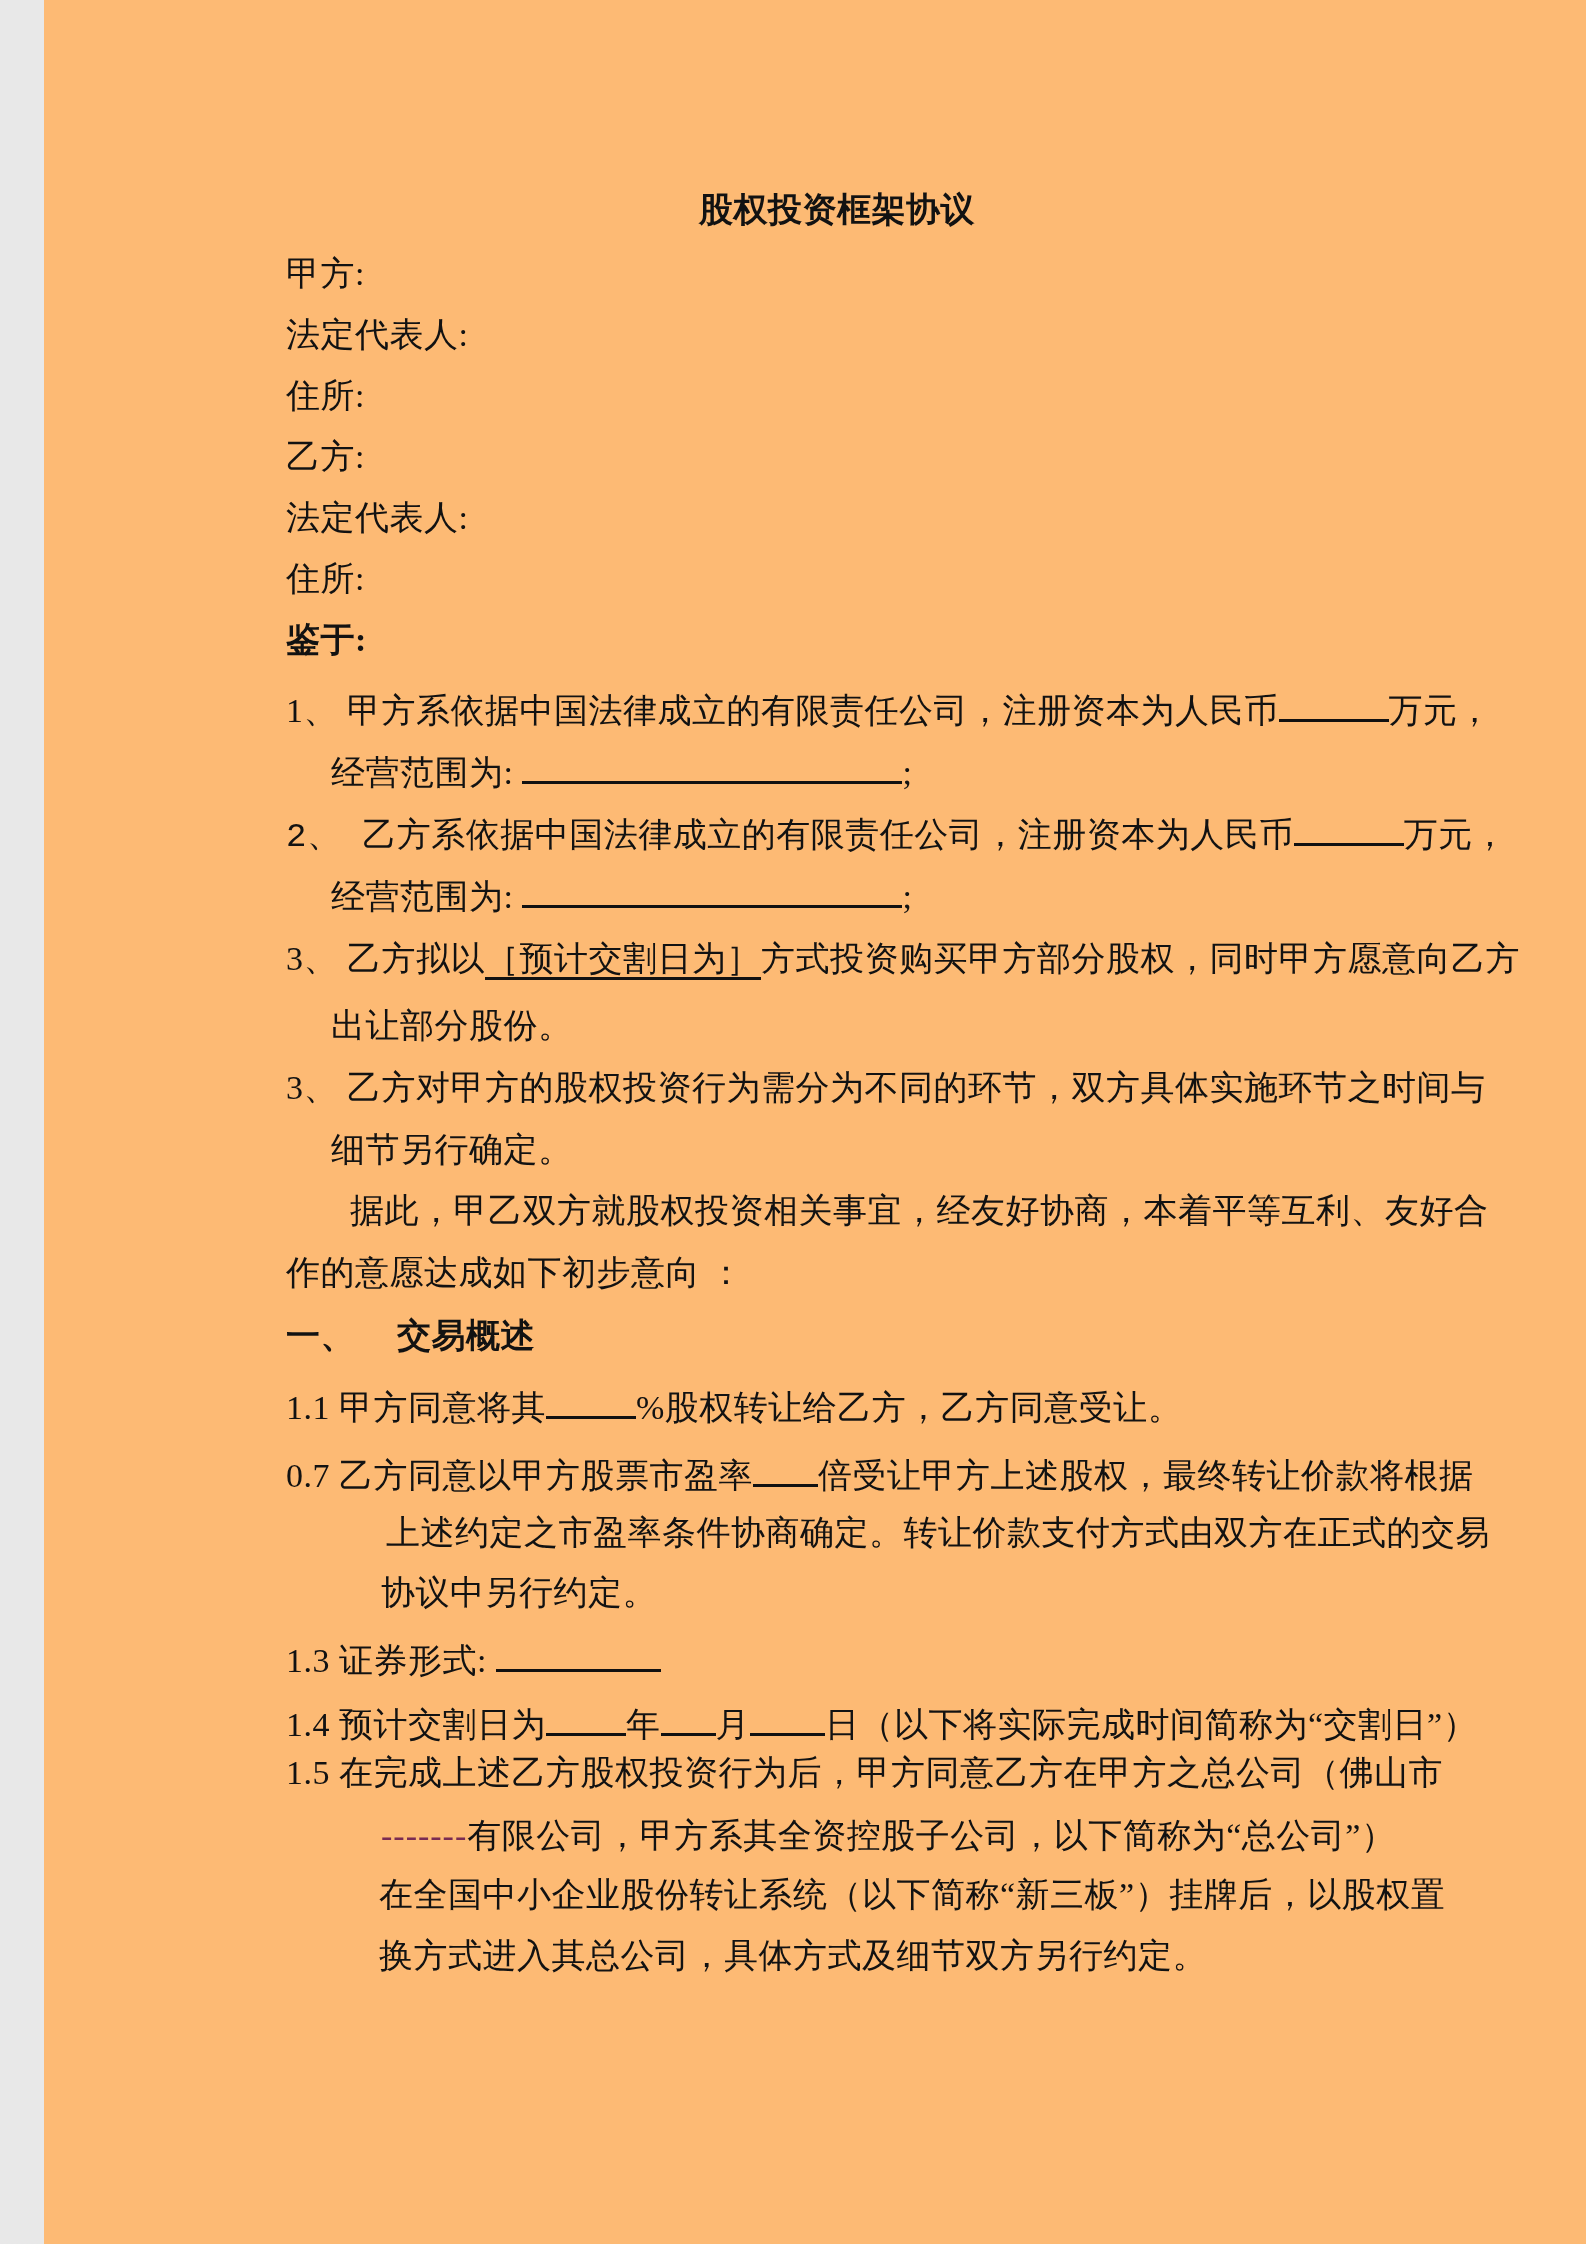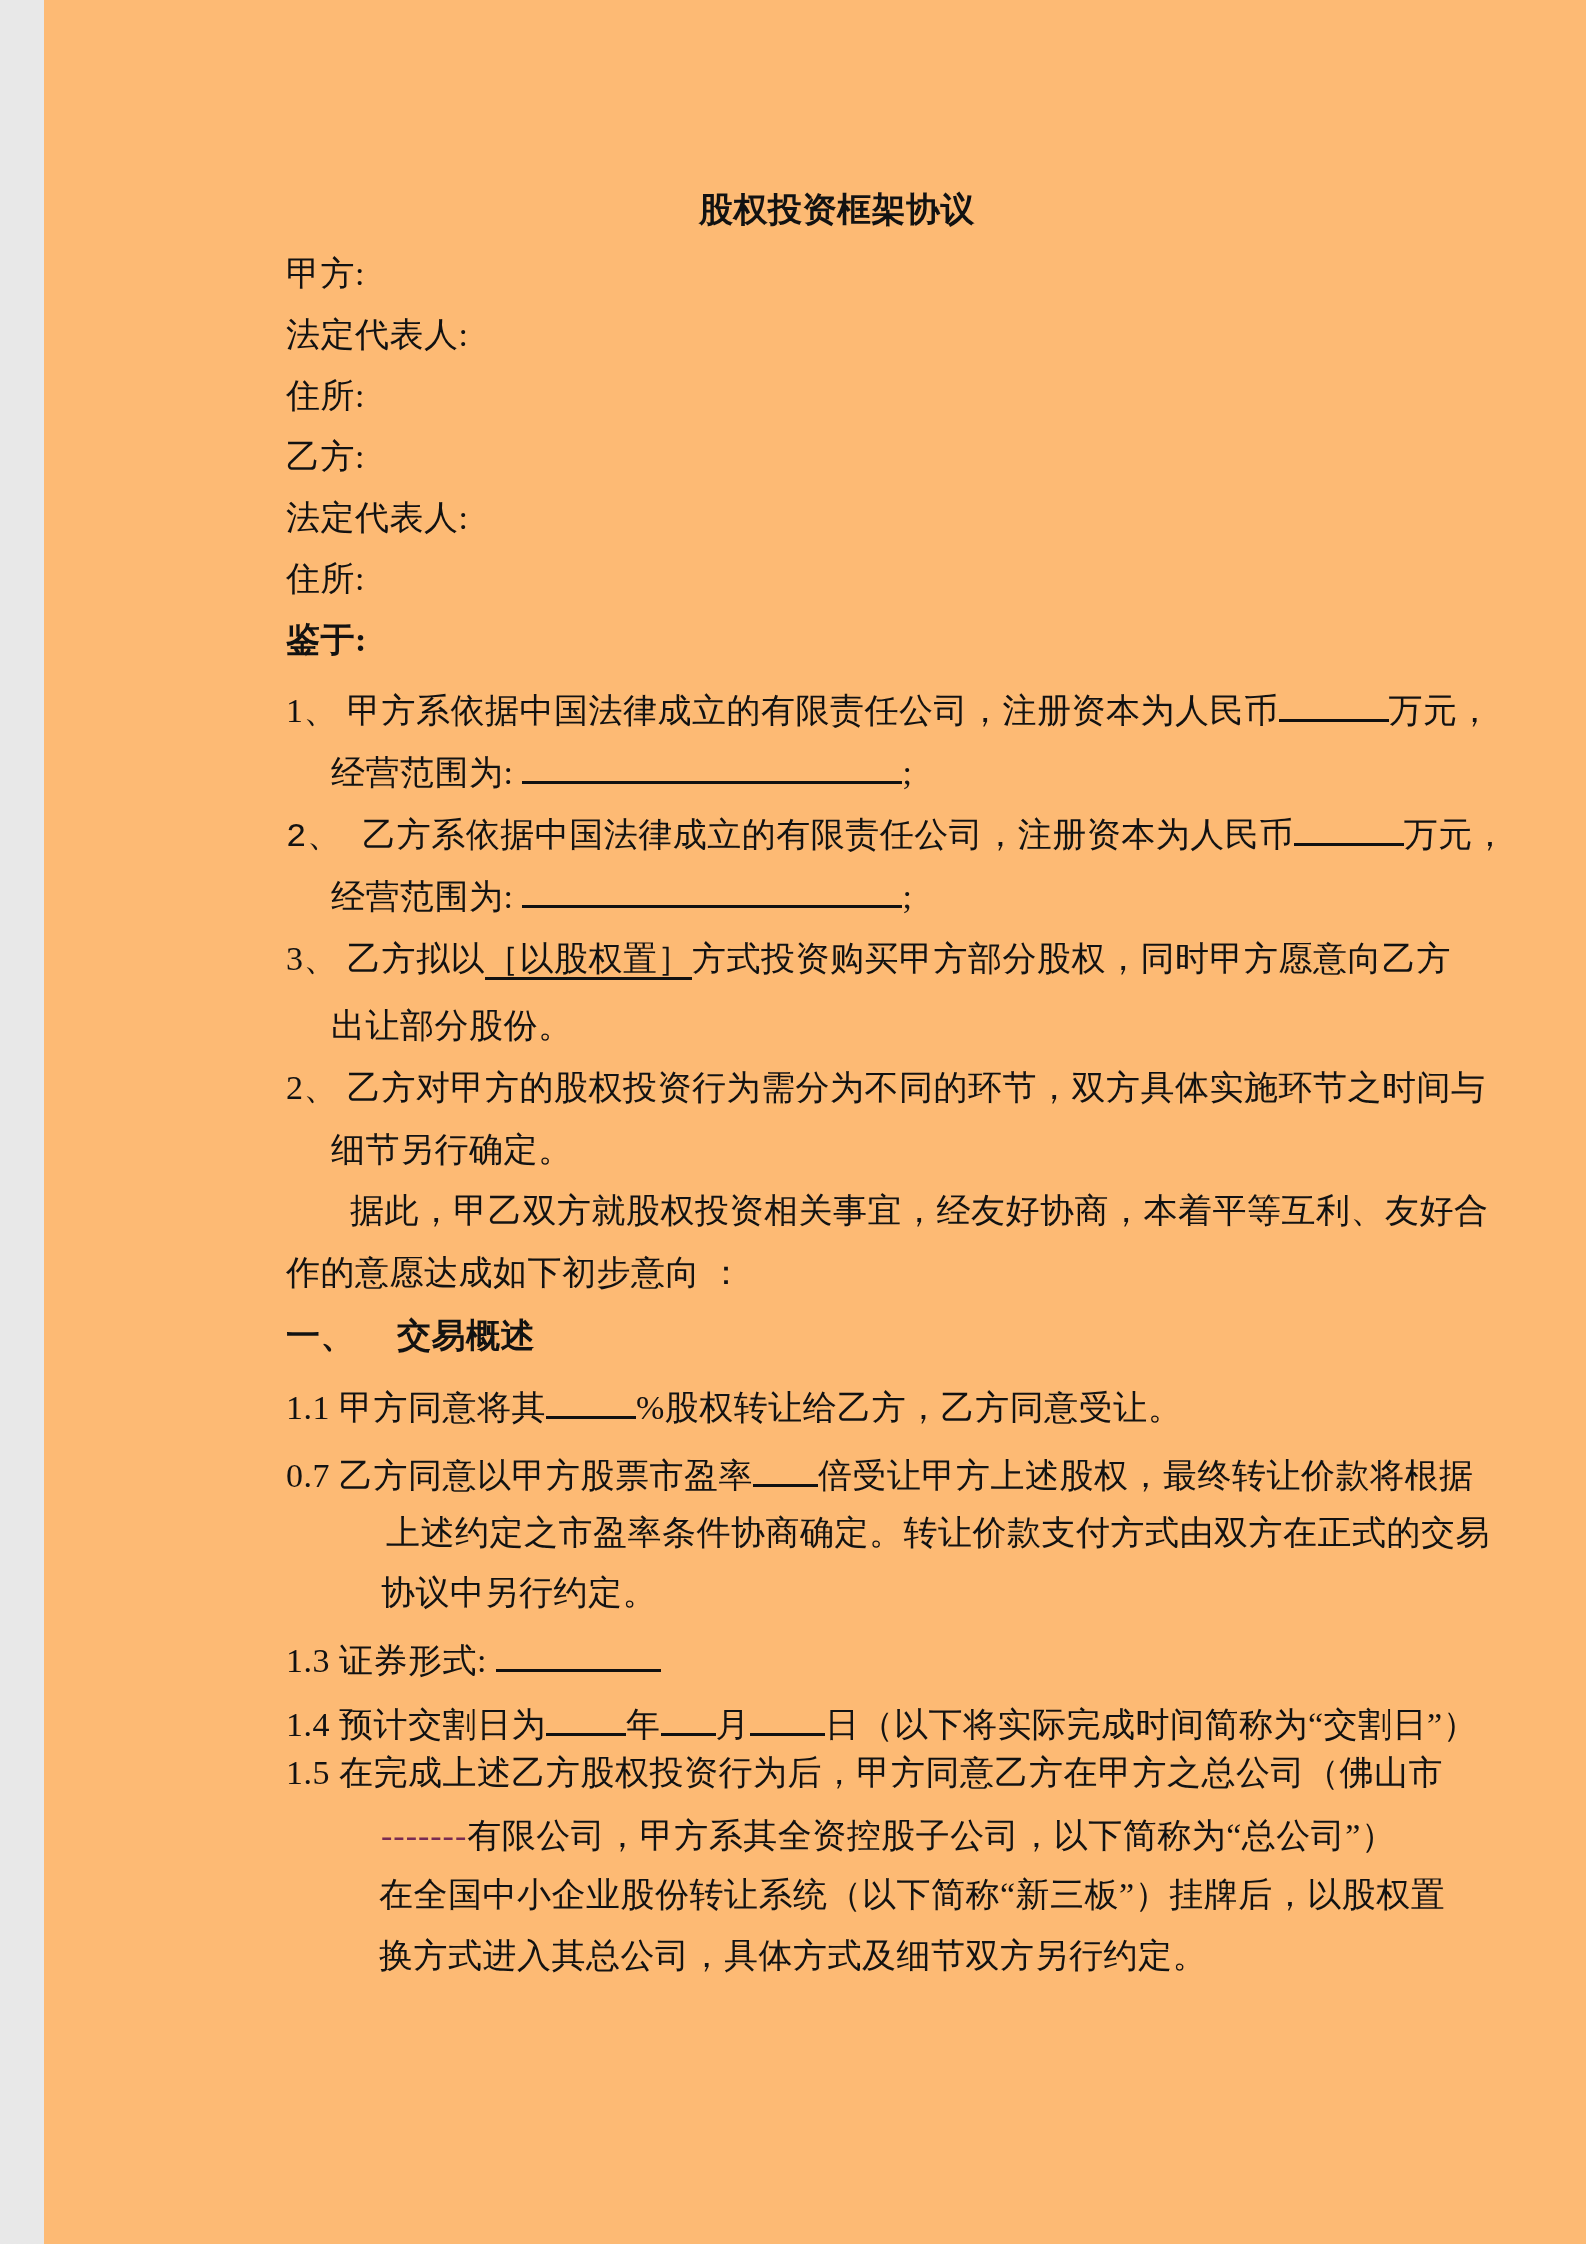--- a/index.html
+++ b/index.html
@@ -46,23 +46,23 @@
     <div class="line" style="top: 313px; left: 242px;"><span class="run">法定代表人:</span></div>
     <div class="line" style="top: 374px; left: 242px;"><span class="run">住所:</span></div>
     <div class="line" style="top: 435px; left: 242px;"><span class="run">乙方:</span></div>
     <div class="line" style="top: 496px; left: 242px;"><span class="run">法定代表人:</span></div>
     <div class="line" style="top: 557px; left: 242px;"><span class="run">住所:</span></div>
     <div class="line bold" style="top: 618px; left: 242px; font-family: Liberation Serif, serif;"><span class="run">鉴于:</span></div>
     <div class="line" style="top: 689px; left: 242px;"><span class="run">1、 甲方系依据中国法律成立的有限责任公司，注册资本为人民币</span><span class="blank" style="width: 110px; border-bottom-color: rgb(17, 17, 17);"></span><span class="run">万元，</span></div>
     <div class="line" style="top: 751px; left: 287px;"><span class="run">经营范围为: </span><span class="blank" style="width: 380px; border-bottom-color: rgb(17, 17, 17);"></span><span class="run">;</span></div>
     <div class="line" style="top: 813px; left: 242px; font-family: Liberation Mono, monospace;"><span class="run">2、 乙方系依据中国法律成立的有限责任公司，注册资本为人民币</span><span class="blank" style="width: 110px; border-bottom-color: rgb(17, 17, 17);"></span><span class="run">万元，</span></div>
     <div class="line" style="top: 875px; left: 287px;"><span class="run">经营范围为: </span><span class="blank" style="width: 380px; border-bottom-color: rgb(17, 17, 17);"></span><span class="run">;</span></div>
-    <div class="line" style="top: 937px; left: 242px;"><span class="run">3、 乙方拟以</span><span class="run underlined">［以股权置］</span><span class="run">方式投资购买甲方部分股权，同时甲方愿意向乙方</span></div>
+    <div class="line" style="top: 937px; left: 242px;"><span class="run">3、 乙方拟以</span><span class="run underlined">［预计交割日为］</span><span class="run">方式投资购买甲方部分股权，同时甲方愿意向乙方</span></div>
     <div class="line" style="top: 1004px; left: 287px;"><span class="run">出让部分股份。</span></div>
-    <div class="line" style="top: 1066px; left: 242px;"><span class="run">2、 乙方对甲方的股权投资行为需分为不同的环节，双方具体实施环节之时间与</span></div>
+    <div class="line" style="top: 1066px; left: 242px;"><span class="run">3、 乙方对甲方的股权投资行为需分为不同的环节，双方具体实施环节之时间与</span></div>
     <div class="line" style="top: 1128px; left: 287px;"><span class="run">细节另行确定。</span></div>
     <div class="line" style="top: 1189px; left: 306px;"><span class="run">据此，甲乙双方就股权投资相关事宜，经友好协商，本着平等互利、友好合</span></div>
     <div class="line" style="top: 1251px; left: 242px;"><span class="run">作的意愿达成如下初步意向 ：</span></div>
     <div class="line bold" style="top: 1314px; left: 242px;"><span class="run">一、</span><span class="spacer" style="width: 42px;"></span><span class="run">交易概述</span></div>
     <div class="line" style="top: 1386px; left: 242px;"><span class="run">1.1 甲方同意将其</span><span class="blank" style="width: 90px; border-bottom-color: rgb(17, 17, 17);"></span><span class="run">%股权转让给乙方，乙方同意受让。</span></div>
     <div class="line" style="top: 1454px; left: 242px;"><span class="run">0.7 乙方同意以甲方股票市盈率</span><span class="blank" style="width: 65px; border-bottom-color: rgb(17, 17, 17);"></span><span class="run">倍受让甲方上述股权，最终转让价款将根据</span></div>
     <div class="line" style="top: 1511px; left: 342px;"><span class="run">上述约定之市盈率条件协商确定。转让价款支付方式由双方在正式的交易</span></div>
     <div class="line" style="top: 1571px; left: 337px;"><span class="run">协议中另行约定。</span></div>
     <div class="line" style="top: 1639px; left: 242px;"><span class="run">1.3 证券形式: </span><span class="blank" style="width: 165px; border-bottom-color: rgb(17, 17, 17);"></span></div>
     <div class="line" style="top: 1703px; left: 242px;"><span class="run">1.4 预计交割日为</span><span class="blank" style="width: 80px; border-bottom-color: rgb(17, 17, 17);"></span><span class="run">年</span><span class="blank" style="width: 55px; border-bottom-color: rgb(17, 17, 17);"></span><span class="run">月</span><span class="blank" style="width: 75px; border-bottom-color: rgb(17, 17, 17);"></span><span class="run">日（以下将实际完成时间简称为“交割日”）</span></div>

